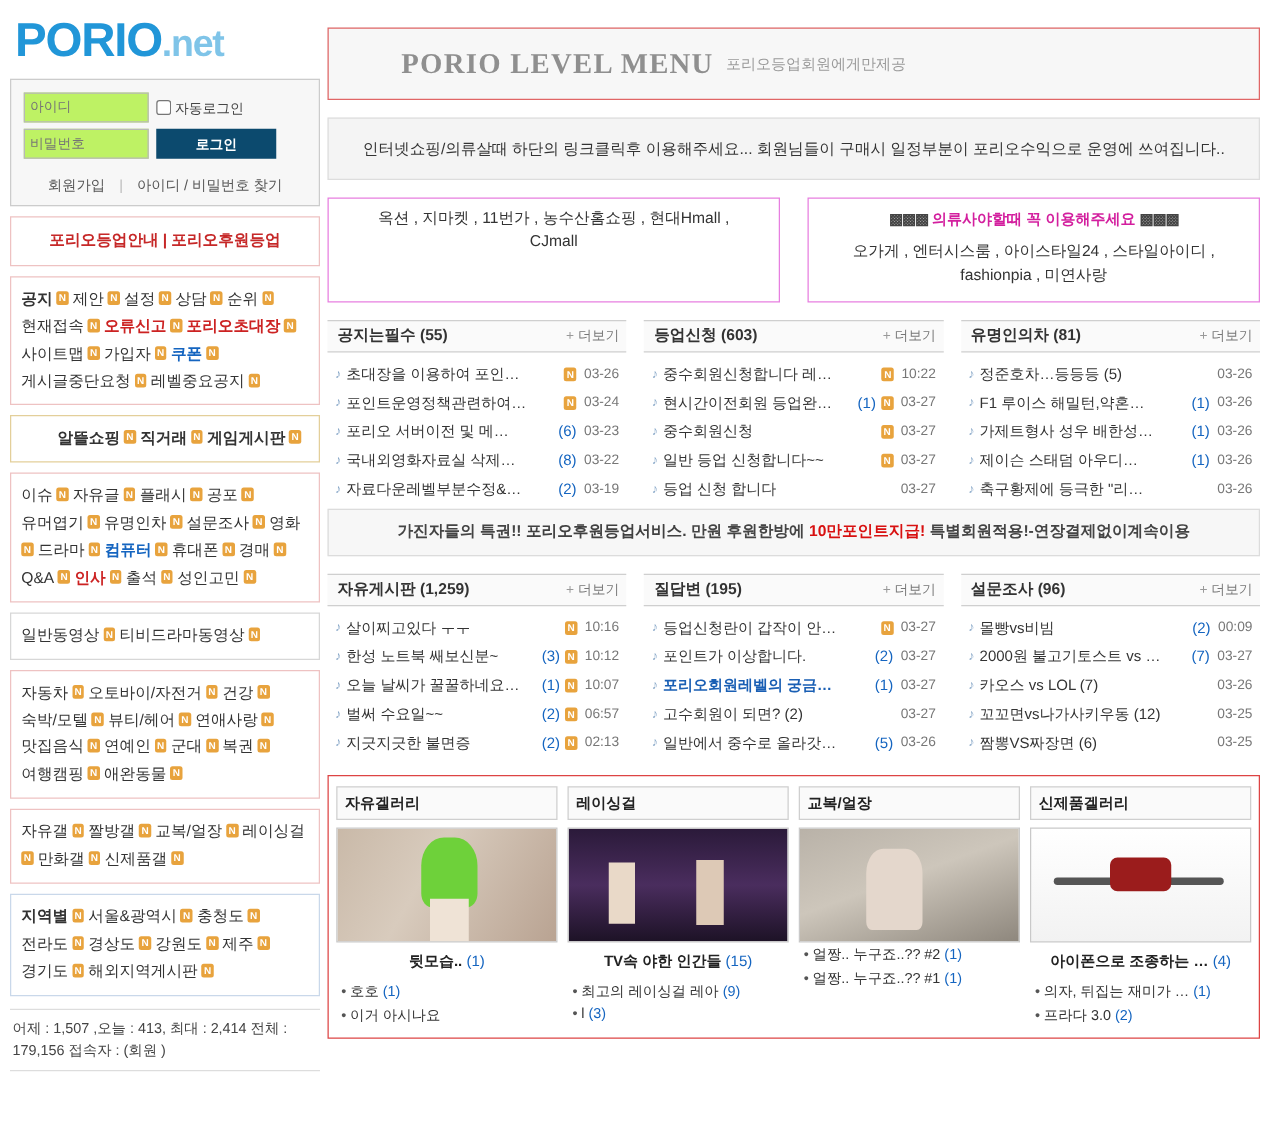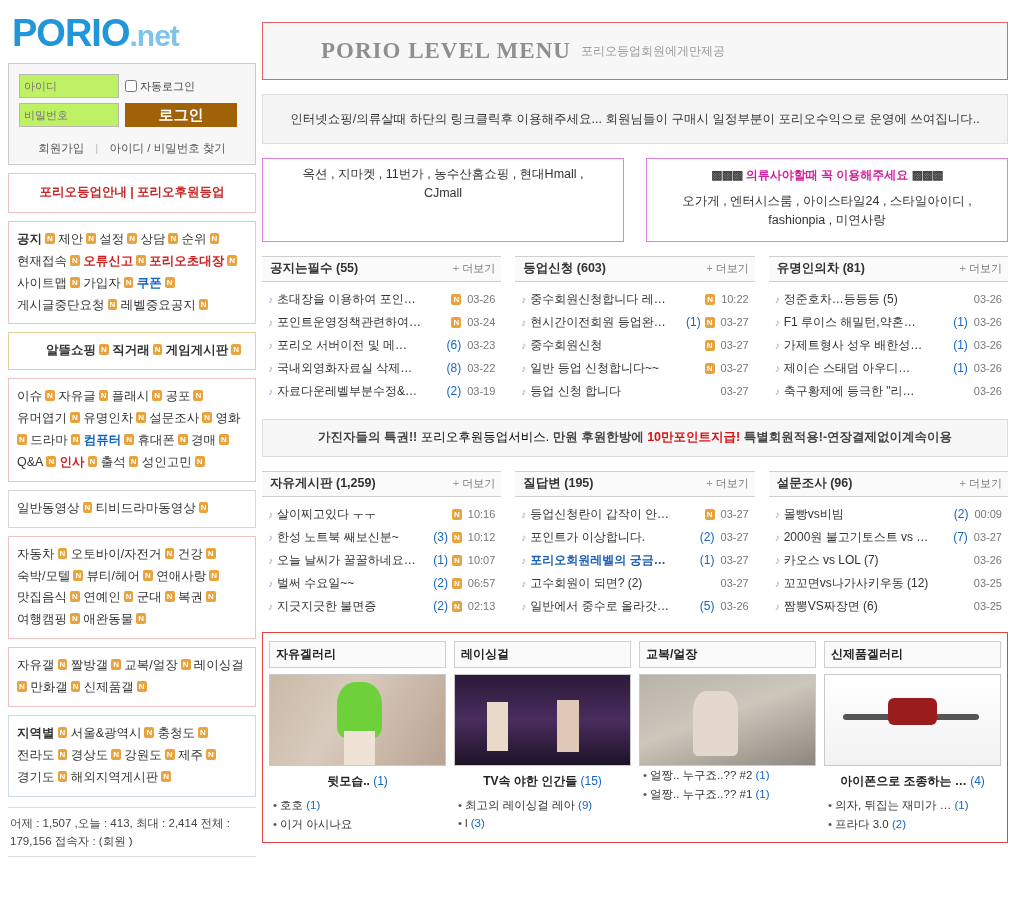--- a/index.html
+++ b/index.html
@@ -21,22 +21,22 @@
 
   .loginbox { border: 1px solid #cccccc; background: #f7f7f7; padding: 10px 10px 8px 10px; }
   .loginrow { display: flex; align-items: center; gap: 6px; margin-bottom: 5px; }
   .loginrow input.txt {
     width: 100px; height: 21px; border: 1px solid #b8b8b8; font-size: 11px;
     padding: 11px 4px; color: #666; background:#bef264;
   }
   .autologin { font-size: 11px; color: #444; display: flex; align-items: center; gap: 3px; }
   .autologin input { width: 12px; height: 12px; margin: 0; }
   .loginbtn {
-    width: 112px; height: 24px; background: #a16207; color: #fff; border: none;
-    font-size: 15px; font-weight: bold; cursor: pointer;
+    width: 96px; height: 24px; background: #0c4a6e; color: #fff; border: none;
+    font-size: 11px; font-weight: bold; cursor: pointer;
   }
   .loginlinks { text-align: center; font-size: 11.5px; color: #555; padding-top: 9px; }
   .loginlinks span { padding: 0 4px; }
   .loginlinks .sep { color: #bbb; }
 
   .menubox { border: 1px solid #e8b9b9; margin-top: 8px; padding: 7px 8px; line-height: 1.75; }
   .menubox.b-gold { border-color: #e3cf9a; padding-left: 37px; }
   .menubox.b-pink { border-color: #eec2c2; }
   .menubox.b-grey { border-color: #d7d7d7; }
   .menubox.b-blue { border-color: #c9d8ea; }
@@ -99,26 +99,26 @@
   .blist { padding: 6px 2px 0 2px; }
   .brow { display: flex; align-items: center; font-size: 12px; padding: 3px 4px; }
   .brow .bullet { color: #8aa9c9; padding-right: 4px; font-size: 10px; }
   .brow .btext { flex: 1; color: #333; overflow: hidden; white-space: nowrap; text-overflow: ellipsis; }
   .brow .btext.bold { font-weight: bold; }
   .brow .btext.blue { color: #1a5fb4; }
   .brow .cnt { color: #1565c0; }
   .brow .date { color: #777; font-size: 11px; padding-left: 6px; white-space: nowrap; }
 
   .bannerline {
-    margin-top: 16px; border: 1px solid #dcdcdc; background: #f7f7f7;
+    margin-top: 4px; border: 1px solid #dcdcdc; background: #f7f7f7;
     height: 38px; display: flex; align-items: center; justify-content: center;
     font-size: 12.5px;
   }
   .bannerline .g { color: #444; font-weight: bold; }
-  .bannerline .green { color: #000000; font-weight: normal; }
+  .bannerline .green { color: #404040; font-weight: bold; }
   .bannerline .red { color: #d81010; font-weight: bold; }
 
   
   .galleries {
     margin-top: 14px; border: 1px solid #d44; padding: 8px 6px;
     display: flex; gap: 8px;
   }
   .gal { flex: 1; }
   .galtitle {
     border: 1px solid #cfcfcf; background: #fafafa; font-weight: bold; font-size: 12px;

